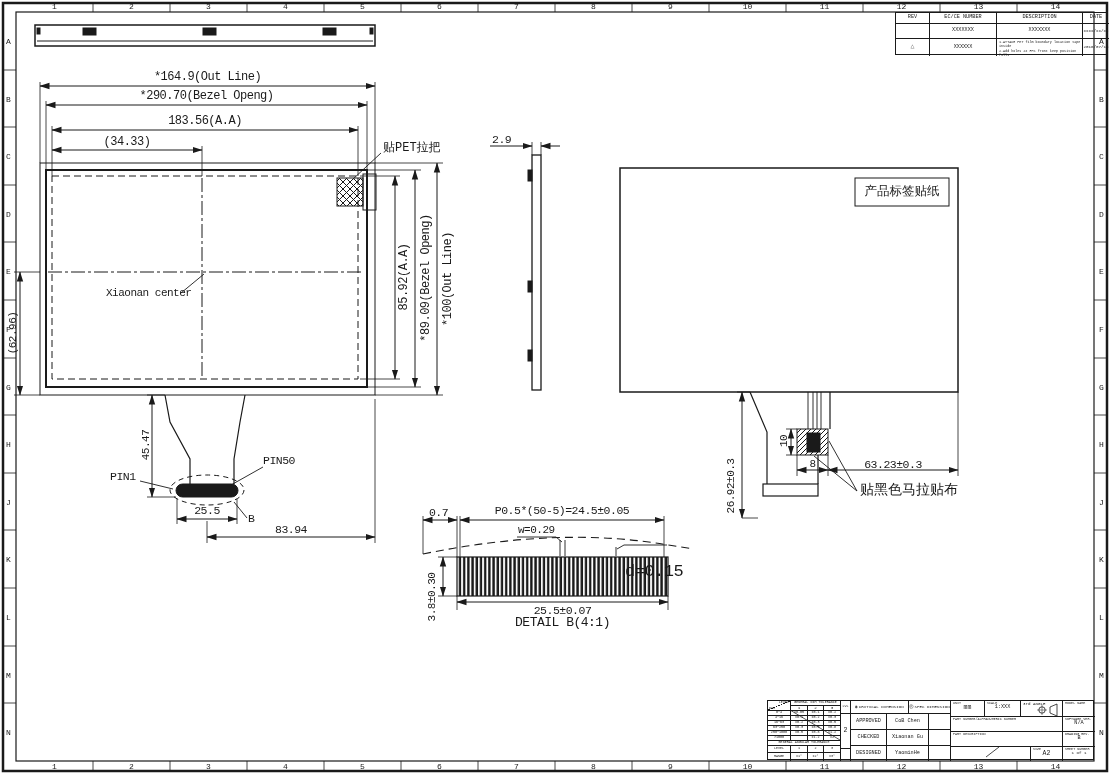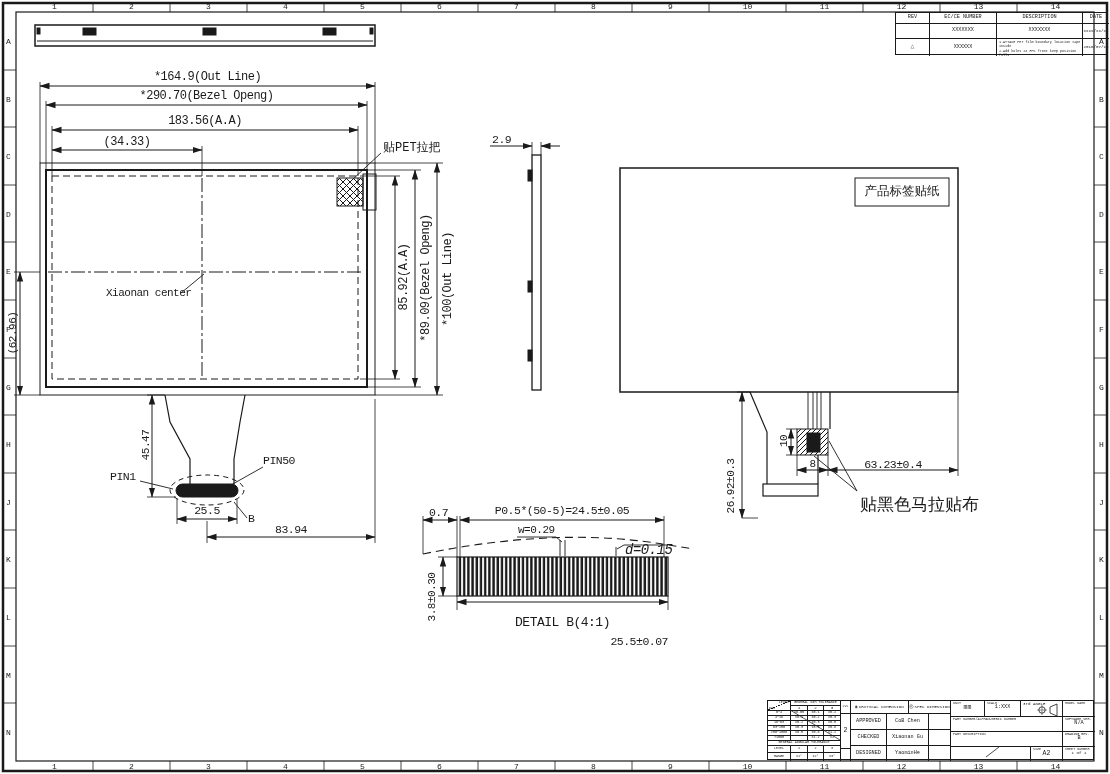--- a/index.html
+++ b/index.html
@@ -236,31 +236,31 @@
 <div class="txt" style="font-size:11.5px;left:110px;top:471px;">PIN1</div>
 <div class="txt" style="font-size:11.5px;left:263px;top:455px;">PIN50</div>
 <div class="txt rot" style="font-size:11px;left:146px;top:445px;">45.47</div>
 <div class="txt c" style="font-size:11.5px;left:177px;top:505px;width:60px;">25.5</div>
 <div class="txt" style="font-size:11.5px;left:248px;top:513px;">B</div>
 <div class="txt c" style="font-size:11.5px;left:207px;top:524px;width:168px;text-align:center;">83.94</div>
 
 <div class="txt" style="font-size:11.5px;left:492px;top:134px;">2.9</div>
 
 <div class="txt cjk sticker" style="left:855px;top:178px;width:94px;height:28px;">产品标签贴纸</div>
-<div class="txt cjk" style="font-size:17px;left:860px;top:497px;">贴黑色马拉贴布</div>
+<div class="txt cjk" style="font-size:14px;left:860px;top:483px;">贴黑色马拉贴布</div>
 <div class="txt rot" style="font-size:11px;left:784px;top:441px;">10</div>
 <div class="txt c" style="font-size:11px;left:797px;top:459px;width:31px;">8</div>
-<div class="txt c" style="font-size:11.5px;left:833px;top:459px;width:120px;">63.23±0.4</div>
+<div class="txt c" style="font-size:11.5px;left:833px;top:459px;width:120px;">63.23±0.3</div>
 <div class="txt rot" style="font-size:11px;left:731px;top:486px;">26.92±0.3</div>
 
 <div class="txt c" style="font-size:11.5px;left:420px;top:507px;width:37px;">0.7</div>
 <div class="txt c" style="font-size:11.5px;left:460px;top:505px;width:204px;">P0.5*(50-5)=24.5±0.05</div>
 <div class="txt" style="font-size:11px;left:518px;top:525px;">w=0.29</div>
-<div class="txt" style="font-size:14px;left:625px;top:543px;font-style:italic;">d=0.15</div>
-<div class="txt c" style="font-size:11.5px;left:457px;top:636px;width:211px;text-align:right;">25.5±0.07</div>
+<div class="txt" style="font-size:17px;left:625px;top:563px;">d=0.15</div>
+<div class="txt c" style="font-size:11.5px;left:457px;top:605px;width:211px;">25.5±0.07</div>
 <div class="txt rot" style="font-size:11px;left:432px;top:597px;">3.8±0.30</div>
 <div class="txt c" style="font-size:13px;left:457px;top:616px;width:211px;">DETAIL B(4:1)</div>
 
 <div class="panel" style="left:767px;top:700px;width:327px;height:60px;">
 
   <div class="cell diag" style="left:0;top:0;width:23px;height:10px;">
     <span class="f3" style="position:absolute;right:1px;top:0;">LEVEL</span>
     <span class="f3" style="position:absolute;left:1px;bottom:0;">DIM</span>
   </div>
   <div class="cell f3 vc" style="left:23px;top:0;width:50px;height:5px;">GENERAL DIM TOLERANCE</div>

